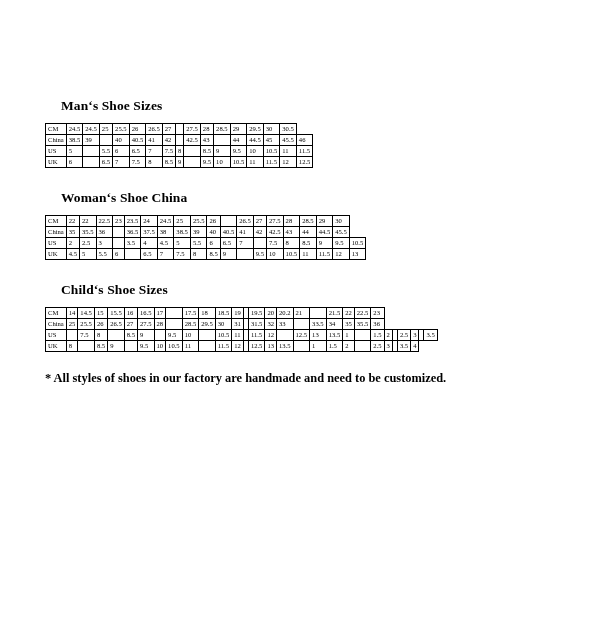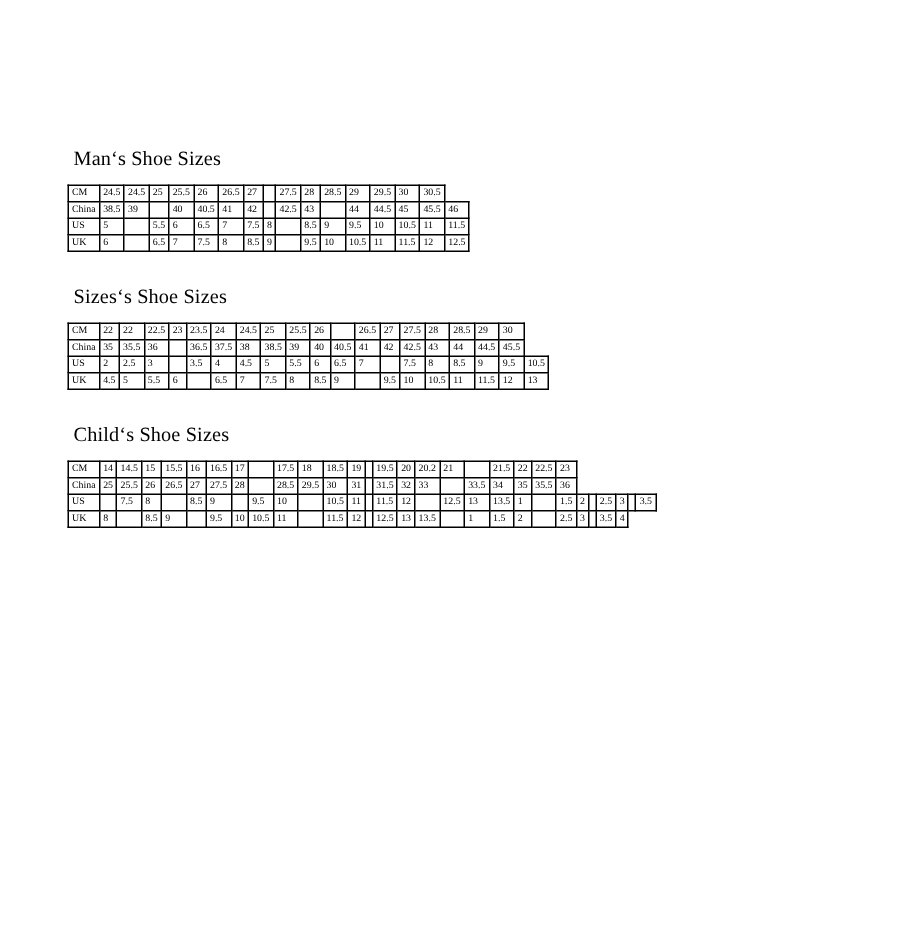--- a/index.html
+++ b/index.html
@@ -22,23 +22,23 @@
     box-sizing: border-box;
   }
   .content {
     position: absolute;
     left: 45px;
     top: 98px;
     width: 520px;
   }
   h2.section-title {
     font-family: "Liberation Serif", serif;
-    font-weight: normal;
+    font-weight: bold;
     font-size: 13.5px;
-    margin: 0 0 9px 4px;
+    margin: 0 0 9px 16px;
     letter-spacing: 0.1px;
   }
   .section {
     margin-bottom: 18px;
   }
   .section.sec-2 { margin-top: 22px; }
   .section.sec-3 { margin-top: 22px; }
   table.size-table {
     border-collapse: collapse;
     font-family: "Liberation Serif", serif;
@@ -151,21 +151,21 @@
             <td>11</td>
             <td>11.5</td>
             <td>12</td>
             <td>12.5</td>
           </tr>
         </tbody>
       </table>
     </div>
 
     <div class="section sec-2">
-      <h2 class="section-title">Sizes‘s Shoe Sizes</h2>
+      <h2 class="section-title">Woman‘s Shoe China</h2>
       <table class="size-table">
         <tbody>
           <tr>
             <td class="rowlabel">CM</td>
             <td>22</td>
             <td>22</td>
             <td>22.5</td>
             <td>23</td>
             <td>23.5</td>
             <td>24</td>
@@ -363,16 +363,17 @@
             <td>3</td>
             <td></td>
             <td>3.5</td>
             <td>4</td>
           </tr>
         </tbody>
       </table>
     </div>
 
     <div class="notes">
+      <p class="note">* All styles of shoes in our factory are handmade and need to be customized.</p>
     </div>
 
   </div>
 </div>
 
 </body></html>

